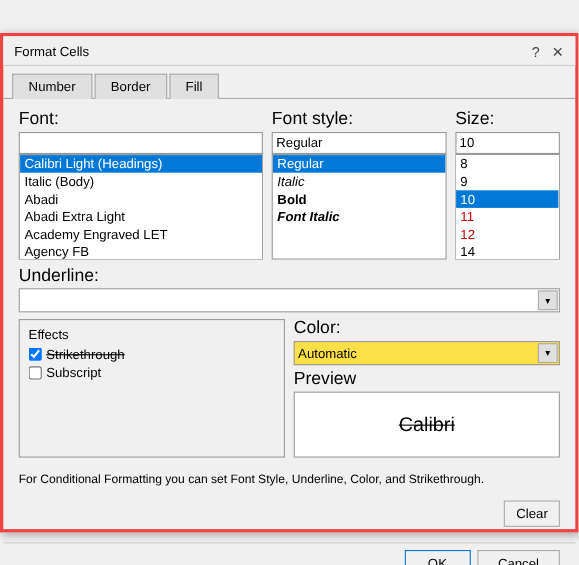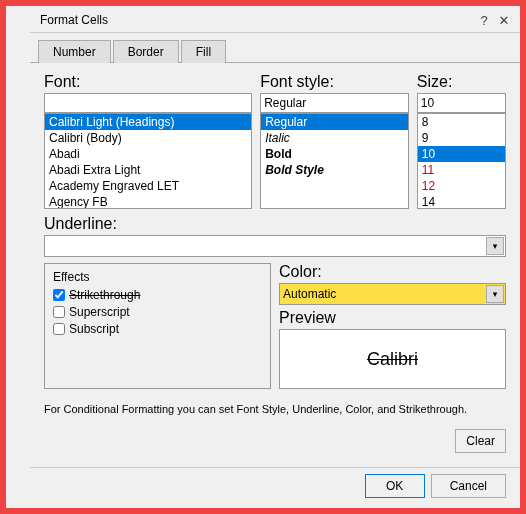--- a/index.html
+++ b/index.html
@@ -8,27 +8,26 @@
       font-size: 12px;
       background: #f0f0f0;
       display: flex;
       align-items: center;
       justify-content: center;
       width: 526px;
       height: 514px;
     }
     .dialog {
       background: #f0f0f0;
-      border: 6px solid #ef4444;
+      border: 3px solid #ef4444;
       width: 526px;
-      height: 514px;
+      height: 454px;
       display: flex;
       flex-direction: column;
       box-shadow: 2px 2px 8px rgba(0,0,0,0.3);
-      padding-left: 24px;
     }
     .title-bar {
       background: #f0f0f0;
       padding: 6px 8px 4px 10px;
       display: flex;
       align-items: center;
       justify-content: space-between;
       border-bottom: 1px solid #ccc;
     }
     .title-bar-text {
@@ -298,35 +297,35 @@
   </div>
 
   <div class="dialog-body">
 
     <div class="top-section">
       <div class="font-col">
         <label class="field-label">Font:</label>
         <input class="text-input" type="text" value="" style="">
         <div class="list-box" id="font-list">
             <div class="list-item selected">Calibri Light (Headings)</div>
-            <div class="list-item">Calibri (Body)</div>
+            <div class="list-item">Italic (Body)</div>
             <div class="list-item">Abadi</div>
             <div class="list-item">Abadi Extra Light</div>
             <div class="list-item">Academy Engraved LET</div>
             <div class="list-item">Agency FB</div>
           </div>
       </div>
       <div class="style-col">
         <label class="field-label">Font style:</label>
         <input class="text-input" type="text" value="Regular" style="">
         <div class="list-box" id="style-list">
             <div class="list-item selected">Regular</div>
             <div class="list-item" style="font-style: italic;">Italic</div>
             <div class="list-item" style="font-weight: bold;">Bold</div>
-            <div class="list-item" style="font-weight: bold; font-style: italic;">Bold Style</div>
+            <div class="list-item" style="font-weight: bold; font-style: italic;">Font Italic</div>
           </div>
       </div>
       <div class="size-col">
         <label class="field-label">Size:</label>
         <input class="text-input" type="text" value="10" style="">
         <div class="list-box" id="size-list">
             <div class="list-item">8</div>
             <div class="list-item">9</div>
             <div class="list-item selected">10</div>
             <div class="list-item" style="color: rgb(204, 0, 0);">11</div>
@@ -349,24 +348,20 @@
     </div>
 
     <div class="middle-section">
 
       <div class="left-panel">
         <div class="effects-box">
           <div class="effects-title">Effects</div>
           <label class="checkbox-row">
             <input type="checkbox" checked="" style="">
             <span class="strikethrough-label">Strikethrough</span>
-          </label>
-          <label class="checkbox-row">
-            <input type="checkbox" style="">
-            <span>Superscript</span>
           </label>
           <label class="checkbox-row">
             <input type="checkbox" style="">
             <span>Subscript</span>
           </label>
         </div>
       </div>
 
       <div class="right-panel">
         <div class="color-row">

